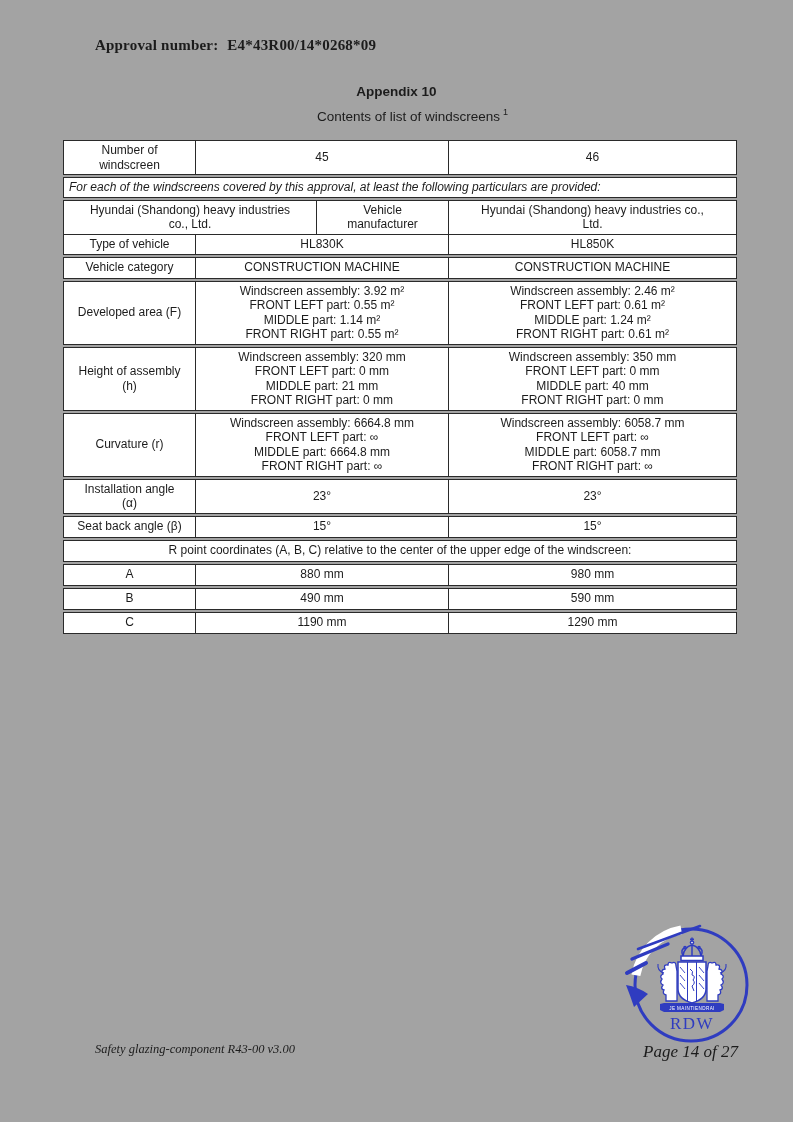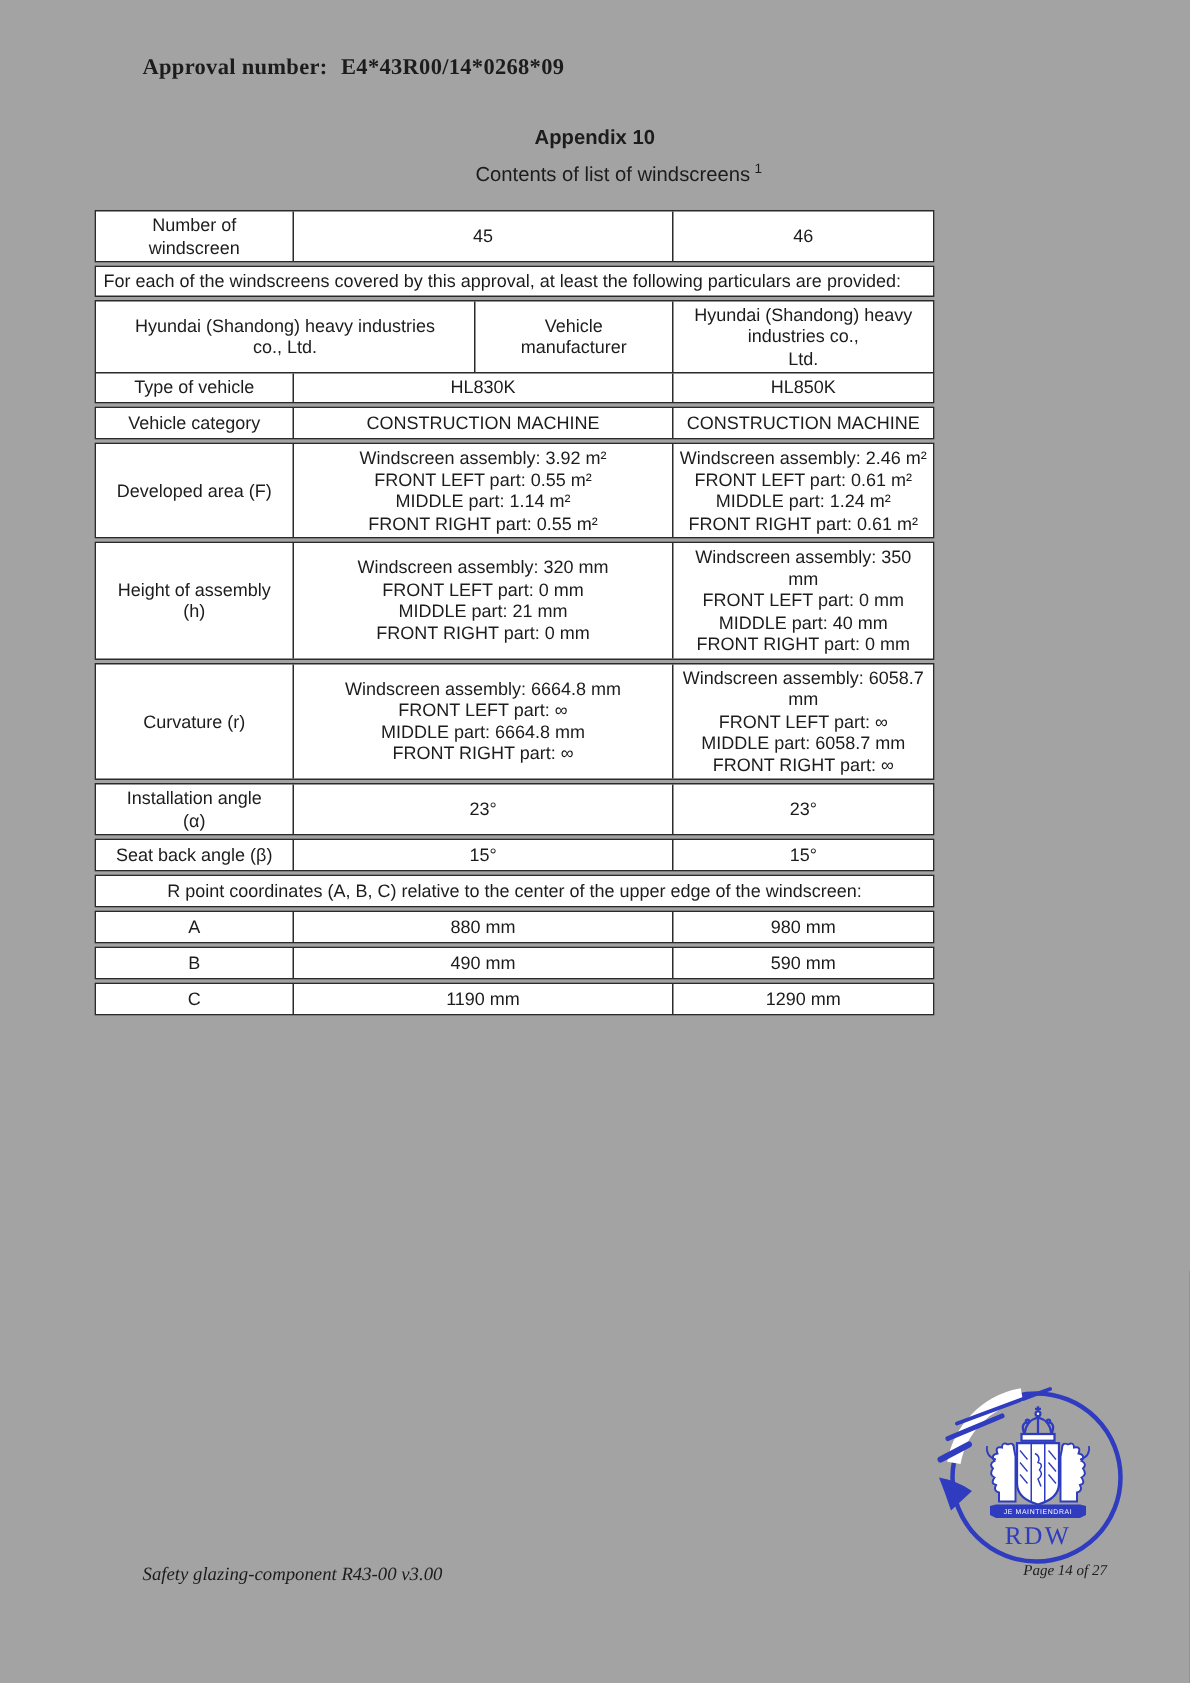--- a/index.html
+++ b/index.html
@@ -18,44 +18,44 @@
   .appendix-title {
     position:absolute; left:0; top:84px; width:100%;
     text-align:center; font-weight:bold; font-size:13.5px;
   }
   .content-title {
     position:absolute; left:16px; top:107px; width:100%;
     text-align:center; font-weight:normal; font-size:13.5px;
   }
   .content-title sup { font-size:9px; margin-left:3px; }
 
-  .tbl { position:absolute; left:63px; top:140px; width:560px; font-size:12px;border-radius:10px; }
+  .tbl { position:absolute; left:63px; top:140px; width:674px; font-size:12px;border-radius:10px; }
   .sect { border:1px solid #2a2a2a; background:#fff; }
   .sect + .sect { margin-top:2px; }
   .row { display:flex; align-items:stretch; }
   .row + .row { border-top:1px solid #2a2a2a;align-items:flex-end; }
   .cell {
     display:flex; flex-direction:column; justify-content:center; align-items:center;
     text-align:center; padding:2px 4px; line-height:14.5px; white-space:pre-line;
   }
   .c1 { width:132px; border-right:1px solid #2a2a2a; }
   .c2 { width:253px; border-right:1px solid #2a2a2a; }
   .c3 { flex:1; }
   .full { width:100%; }
-  .left-al { align-items:flex-start; text-align:left; padding-left:5px; }
+  .left-al { align-items:flex-start; text-align:left; padding-left:5px;font-style:italic; }
   .h34 { min-height:32px; } .h18 { min-height:18px; } .h30 { min-height:30px; }
   .h20 { min-height:20px; } .h19 { min-height:19px; } .h31 { min-height:31px; }
 
   .footer-left {
     position:absolute; left:95px; top:1042px;
     font-family:"Liberation Serif", serif; font-style:italic; font-size:12.5px;
   }
   .footer-right {
     position:absolute; right:55px; top:1042px;
-    font-family:"Liberation Serif", serif; font-style:italic; font-size:10px;
+    font-family:"Liberation Serif", serif; font-style:italic; font-size:17px;
   }
 
   .logo { position:absolute; left:620px; top:915px; width:130px; height:130px;
           color:var(--logo-color, #2f3cc0); }
   .logo svg { display:block; }
   .logo text { font-family:"Liberation Sans", sans-serif; }
   .logo .rdw-text { font-family:"Liberation Serif", serif; letter-spacing:1.5px; }
 </style>
 </head>
 <body>

